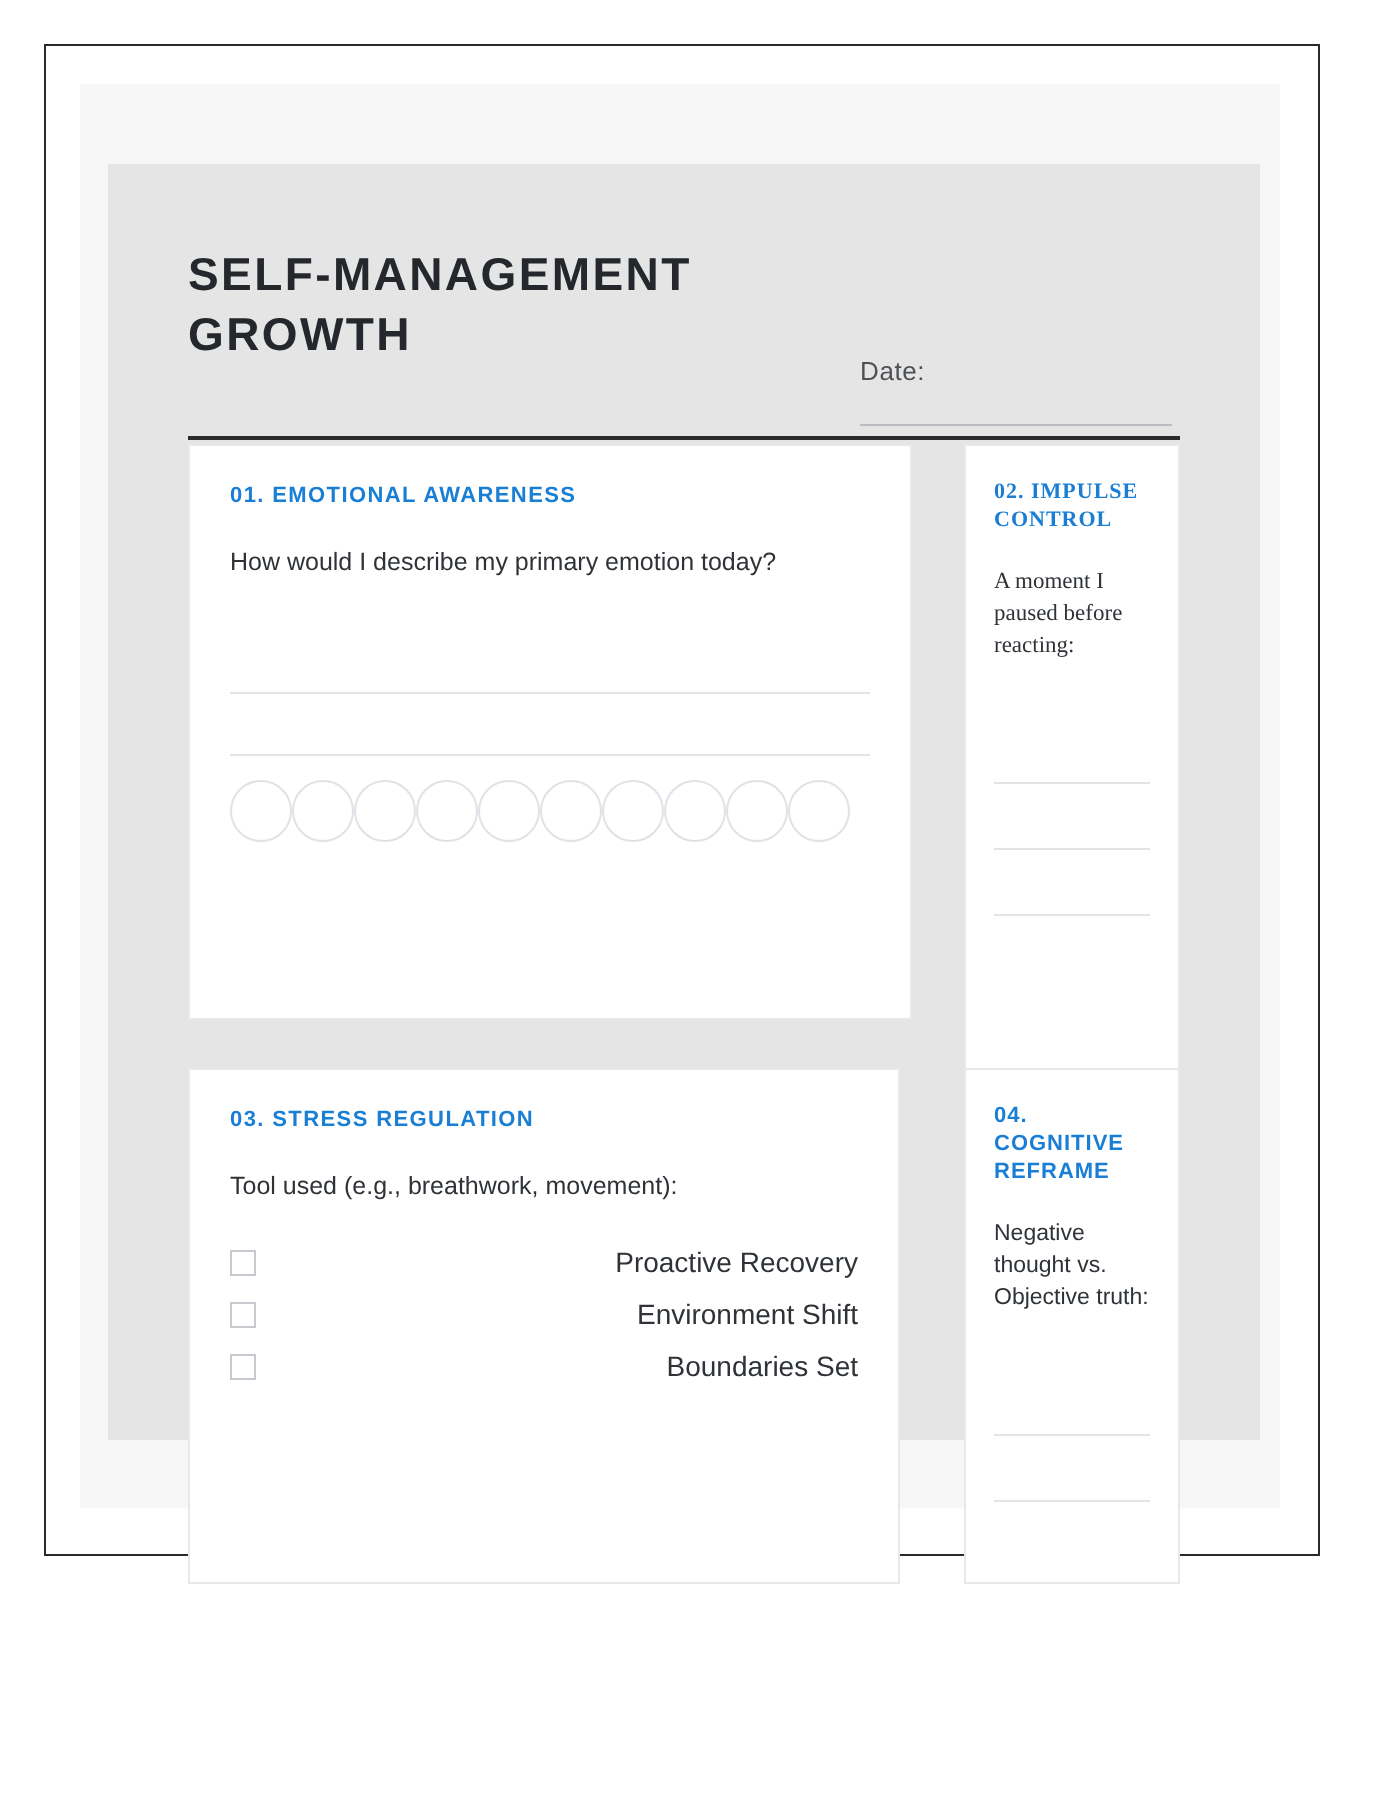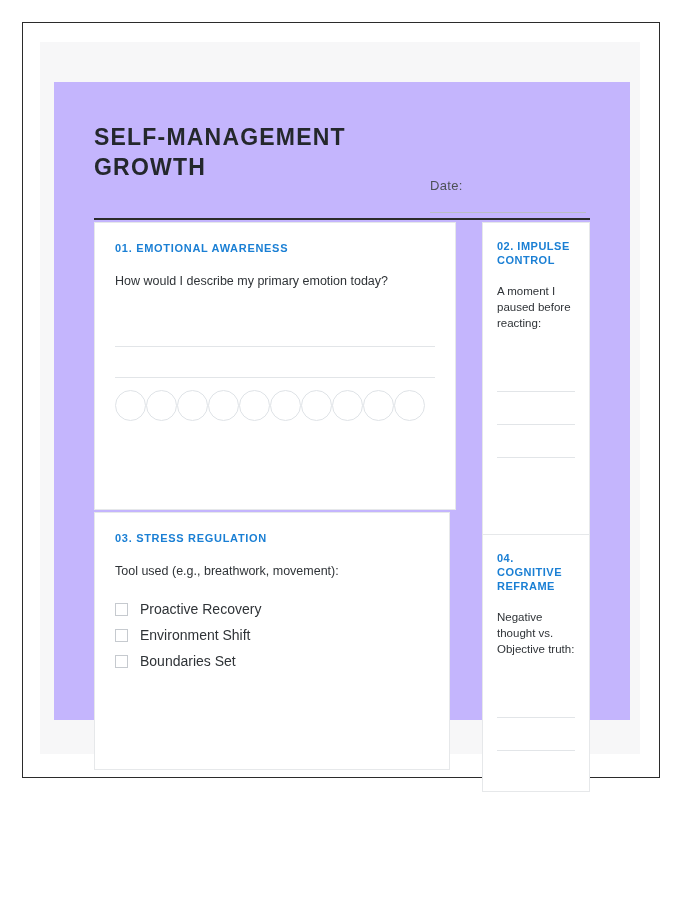--- a/index.html
+++ b/index.html
@@ -36,21 +36,21 @@
     background: #f7f7f8;
   }
 
   
   .sheet {
     position: absolute;
     left: 54px;
     top: 82px;
     width: 576px;
     height: 638px;
-    background: #c4b5fd;
+    background: #e5e5e5;
     overflow: visible;
   }
 
   
   .header {
     position: absolute;
     left: 40px;
     top: 32px;
     width: 496px;
     height: 106px;
@@ -88,22 +88,22 @@
   }
 
   
   .card {
     position: absolute;
     border: 1px solid #e6e8ea;
     box-sizing: border-box;
     background: #ffffff;
   }
   .card-wide-1 { left: 40px;  top: 140px; width: 362px; height: 288px; }
-  .card-narrow-1 { left: 428px; top: 140px; width: 108px; height: 368px; }
-  .card-wide-2 { left: 40px;  top: 430px; width: 356px; height: 258px; }
+  .card-narrow-1 { left: 428px; top: 140px; width: 108px; height: 368px; font-family: Liberation Serif, serif; }
+  .card-wide-2 { left: 40px;  top: 452px; width: 356px; height: 258px; }
   .card-narrow-2 { left: 428px; top: 452px; width: 108px; height: 258px; }
 
   .card-inner { padding: 18px 20px; }
   .card-inner-narrow { padding: 16px 14px; }
 
   .card-heading {
     color: #1a7fd4;
     font-size: 11px;
     font-weight: bold;
     letter-spacing: 0.7px;
@@ -162,20 +162,21 @@
     box-sizing: border-box;
   }
 
   
   .check-list { margin-top: 16px; }
   .check-row {
     display: flex;
     align-items: center;
     height: 26px;
     margin-bottom: 0px;
+    justify-content: space-between;
   }
   .checkbox {
     width: 13px;
     height: 13px;
     border: 1px solid #c6cacf;
     box-sizing: border-box;
     margin-right: 12px;
     flex: none;
   }
   .check-text {

